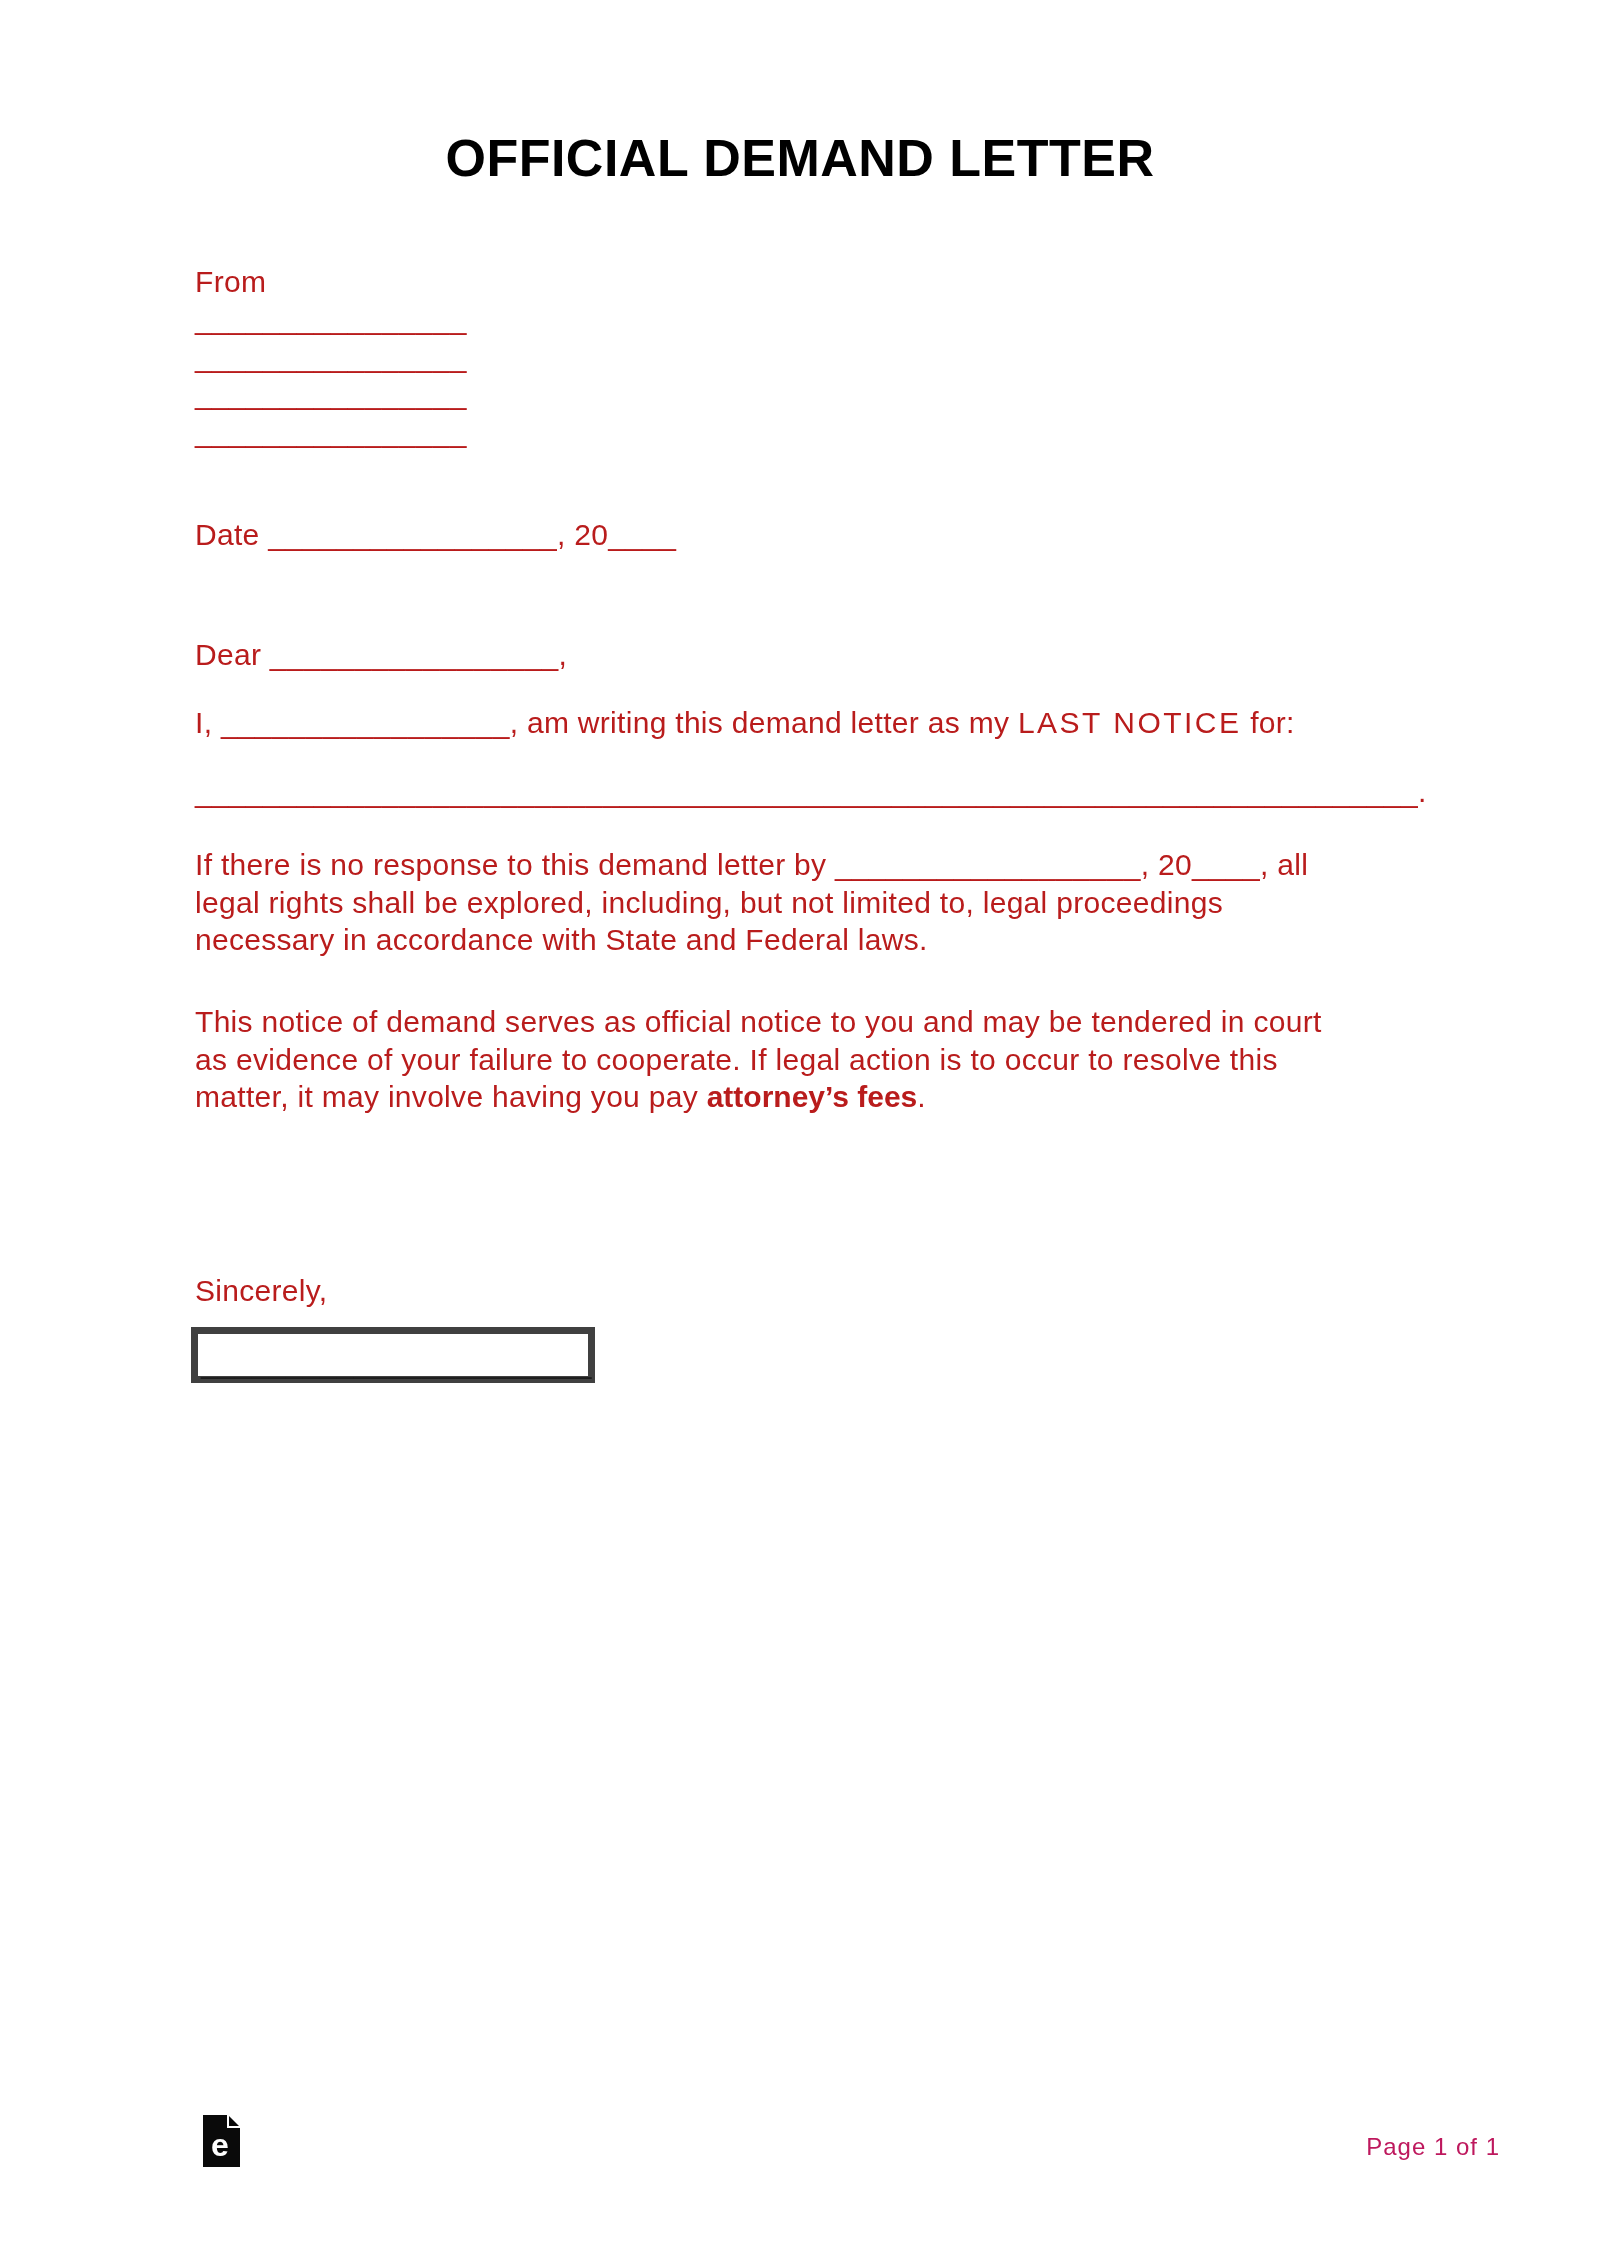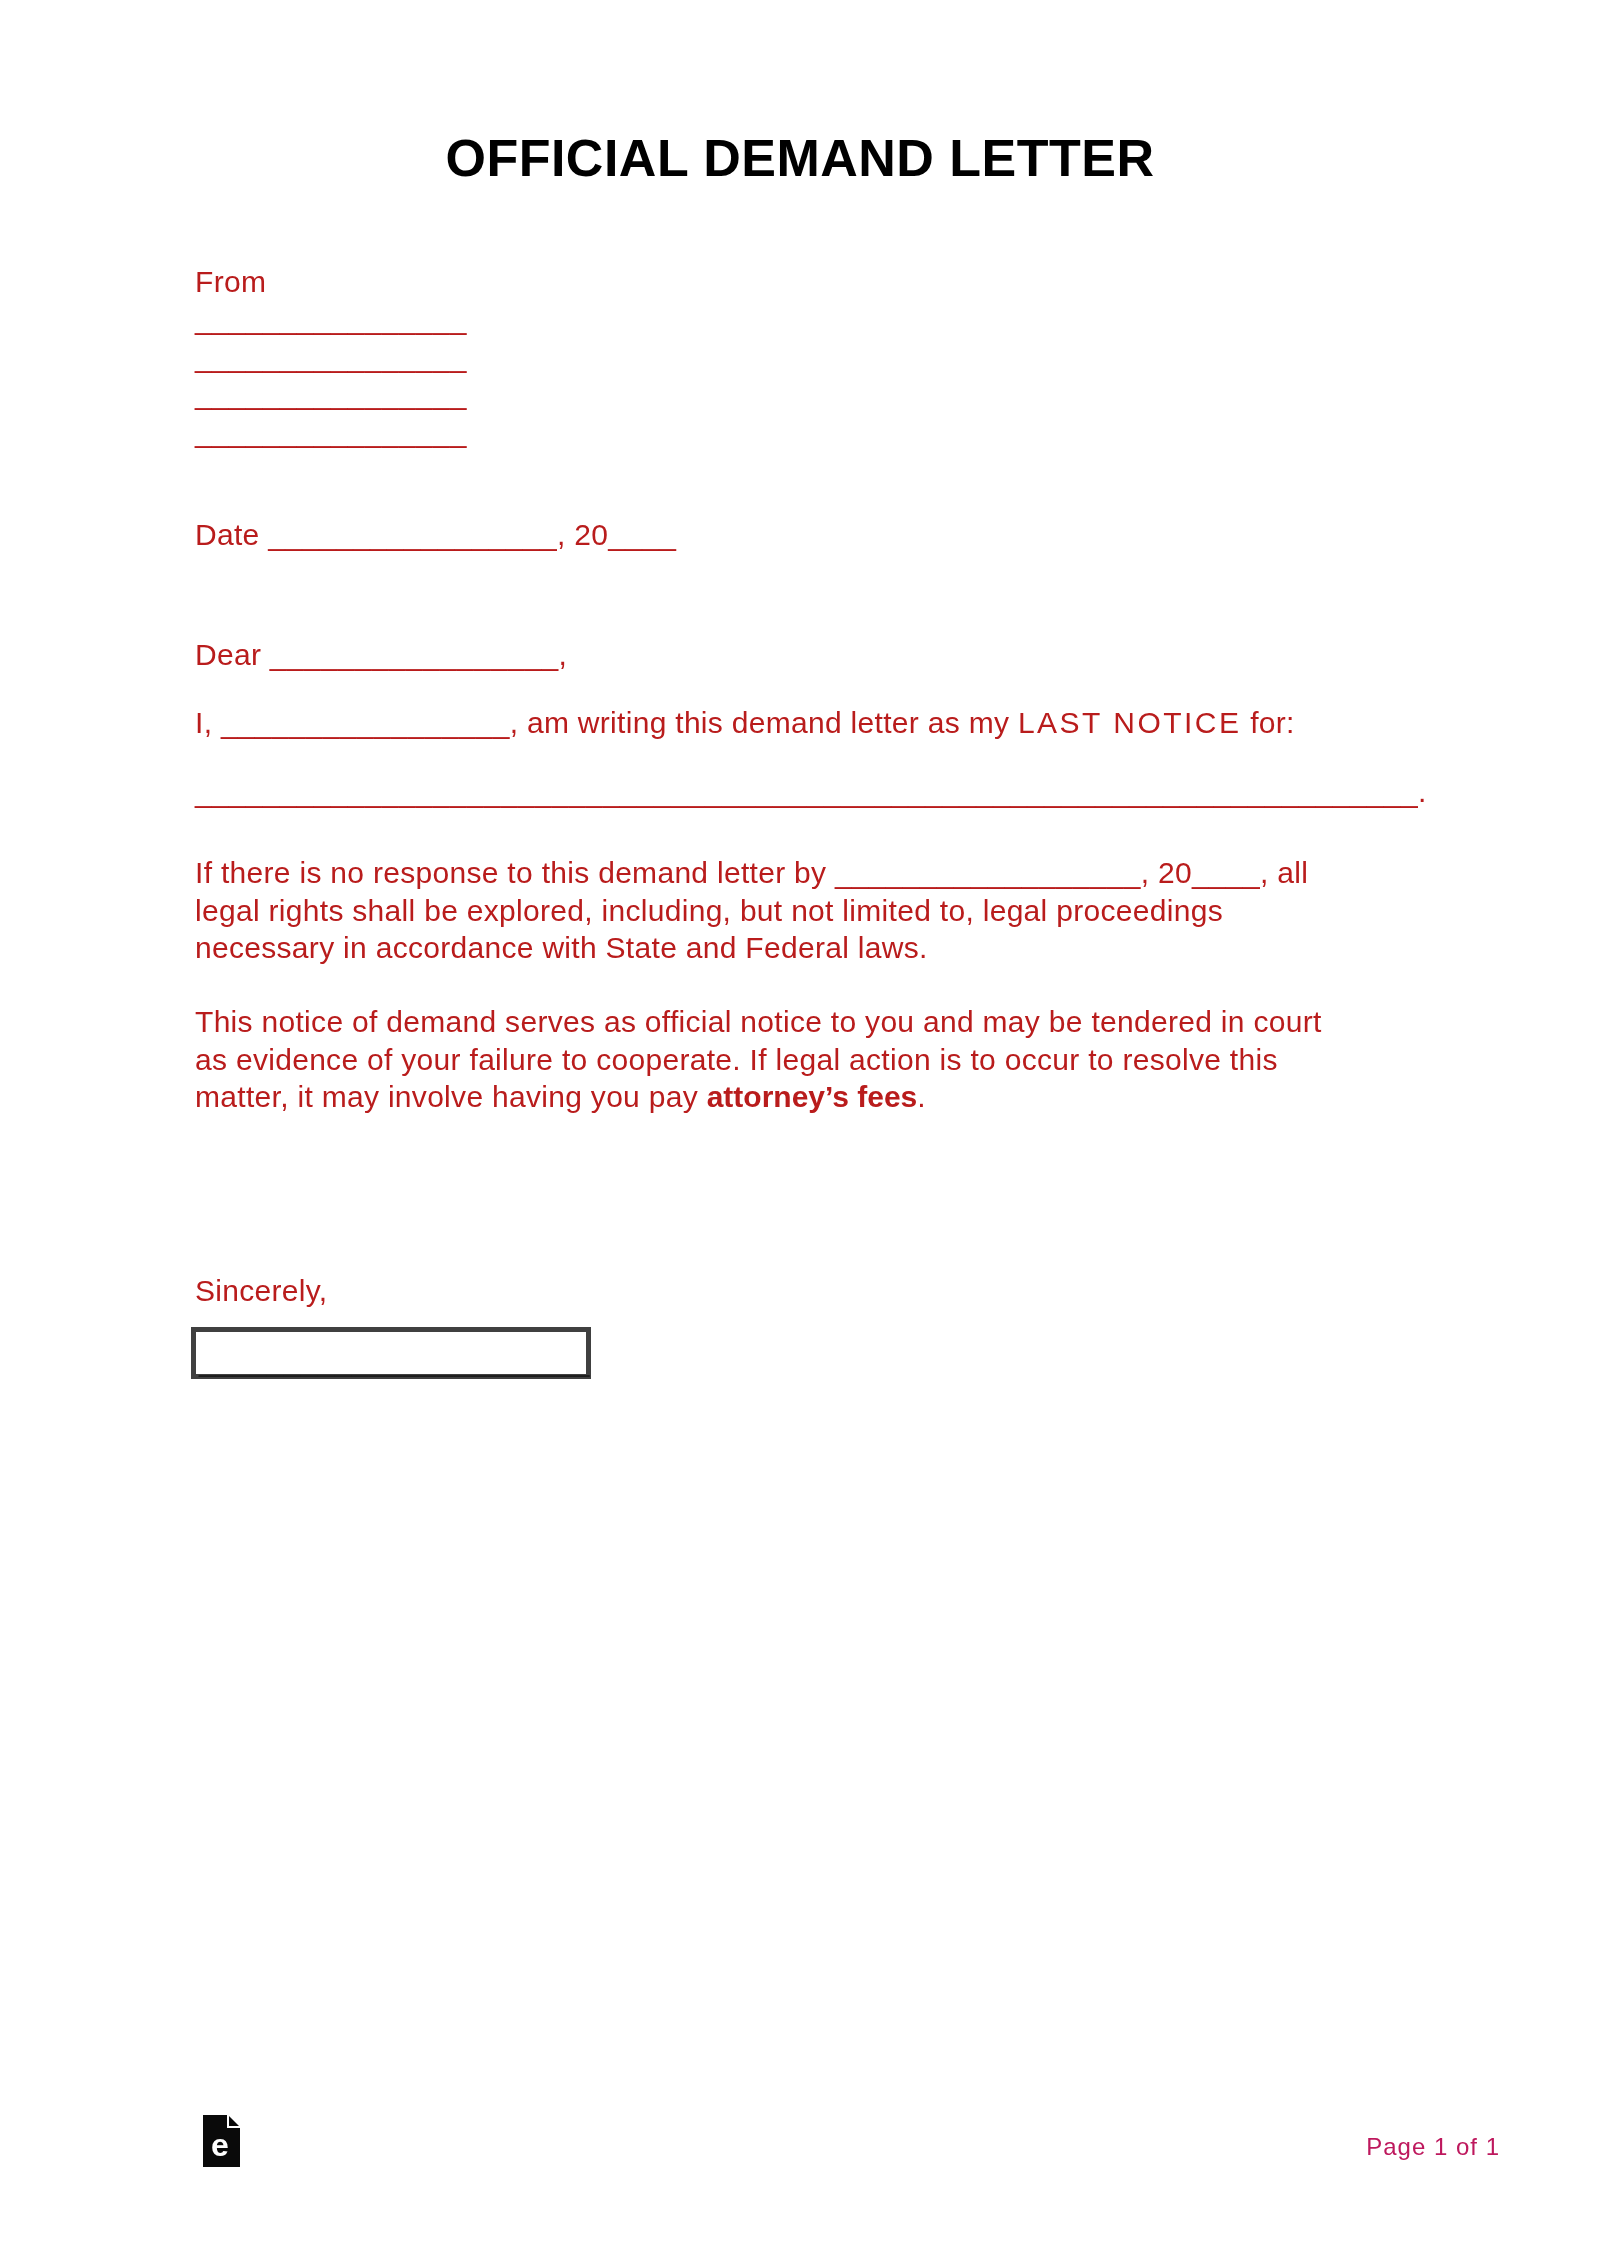--- a/index.html
+++ b/index.html
@@ -45,21 +45,21 @@
   }
   .bold-run {
     font-weight: bold;
     letter-spacing: 0px;
   }
   .signature-box {
     left: 191px;
     top: 1327px;
     width: 390px;
     height: 42px;
-    border: 5px solid #404040;
+    border: 7px solid #404040;
   }
   .signature-blank {
     position: absolute;
     left: 3px;
     bottom: -2px;
     font-size: 30px;
     line-height: 30px;
     letter-spacing: 0.3px;
     white-space: nowrap;
     color: #1c1c1c;
@@ -99,21 +99,21 @@
   <div class="abs body-text" style="top:516px;">Date _________________, 20____</div>
 
   <div class="abs body-text" style="top:636px;">Dear _________________,</div>
 
   <div class="abs body-text" style="top:704px;">
     <span>I, _________________, am writing this demand letter as my </span><span class="emphasis-caps">LAST NOTICE</span><span> for:</span>
   </div>
 
   <div class="abs body-text" style="top:773px;">________________________________________________________________________.</div>
 
-  <div class="abs body-text multiline" style="top:846px;margin-top:8px;">If there is no response to this demand letter by __________________, 20____, all
+  <div class="abs body-text multiline" style="top:846px;">If there is no response to this demand letter by __________________, 20____, all
 legal rights shall be explored, including, but not limited to, legal proceedings
 necessary in accordance with State and Federal laws.</div>
 
   <div class="abs body-text" style="top:1003px;">
     <div>This notice of demand serves as official notice to you and may be tendered in court</div>
     <div>as evidence of your failure to cooperate. If legal action is to occur to resolve this</div>
     <div><span>matter, it may involve having you pay </span><span class="bold-run">attorney’s fees</span><span>.</span></div>
   </div>
 
 

